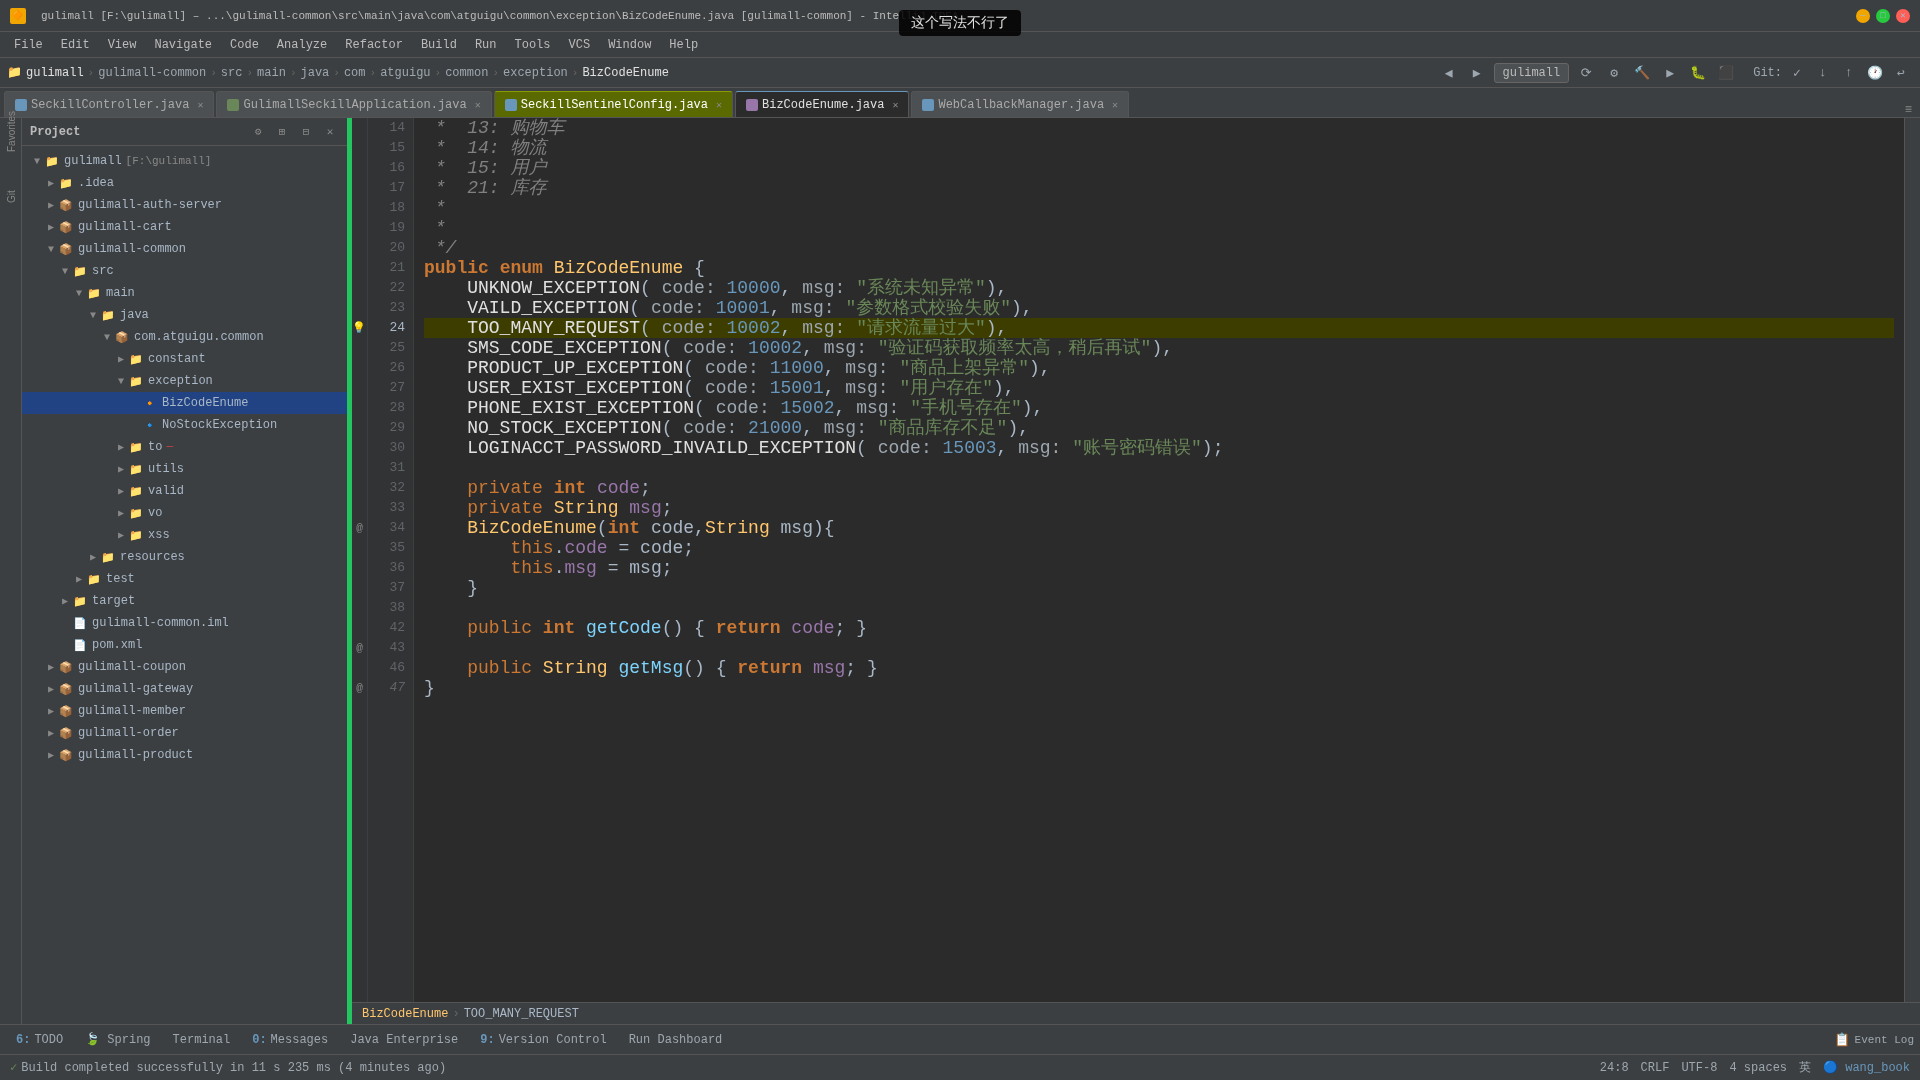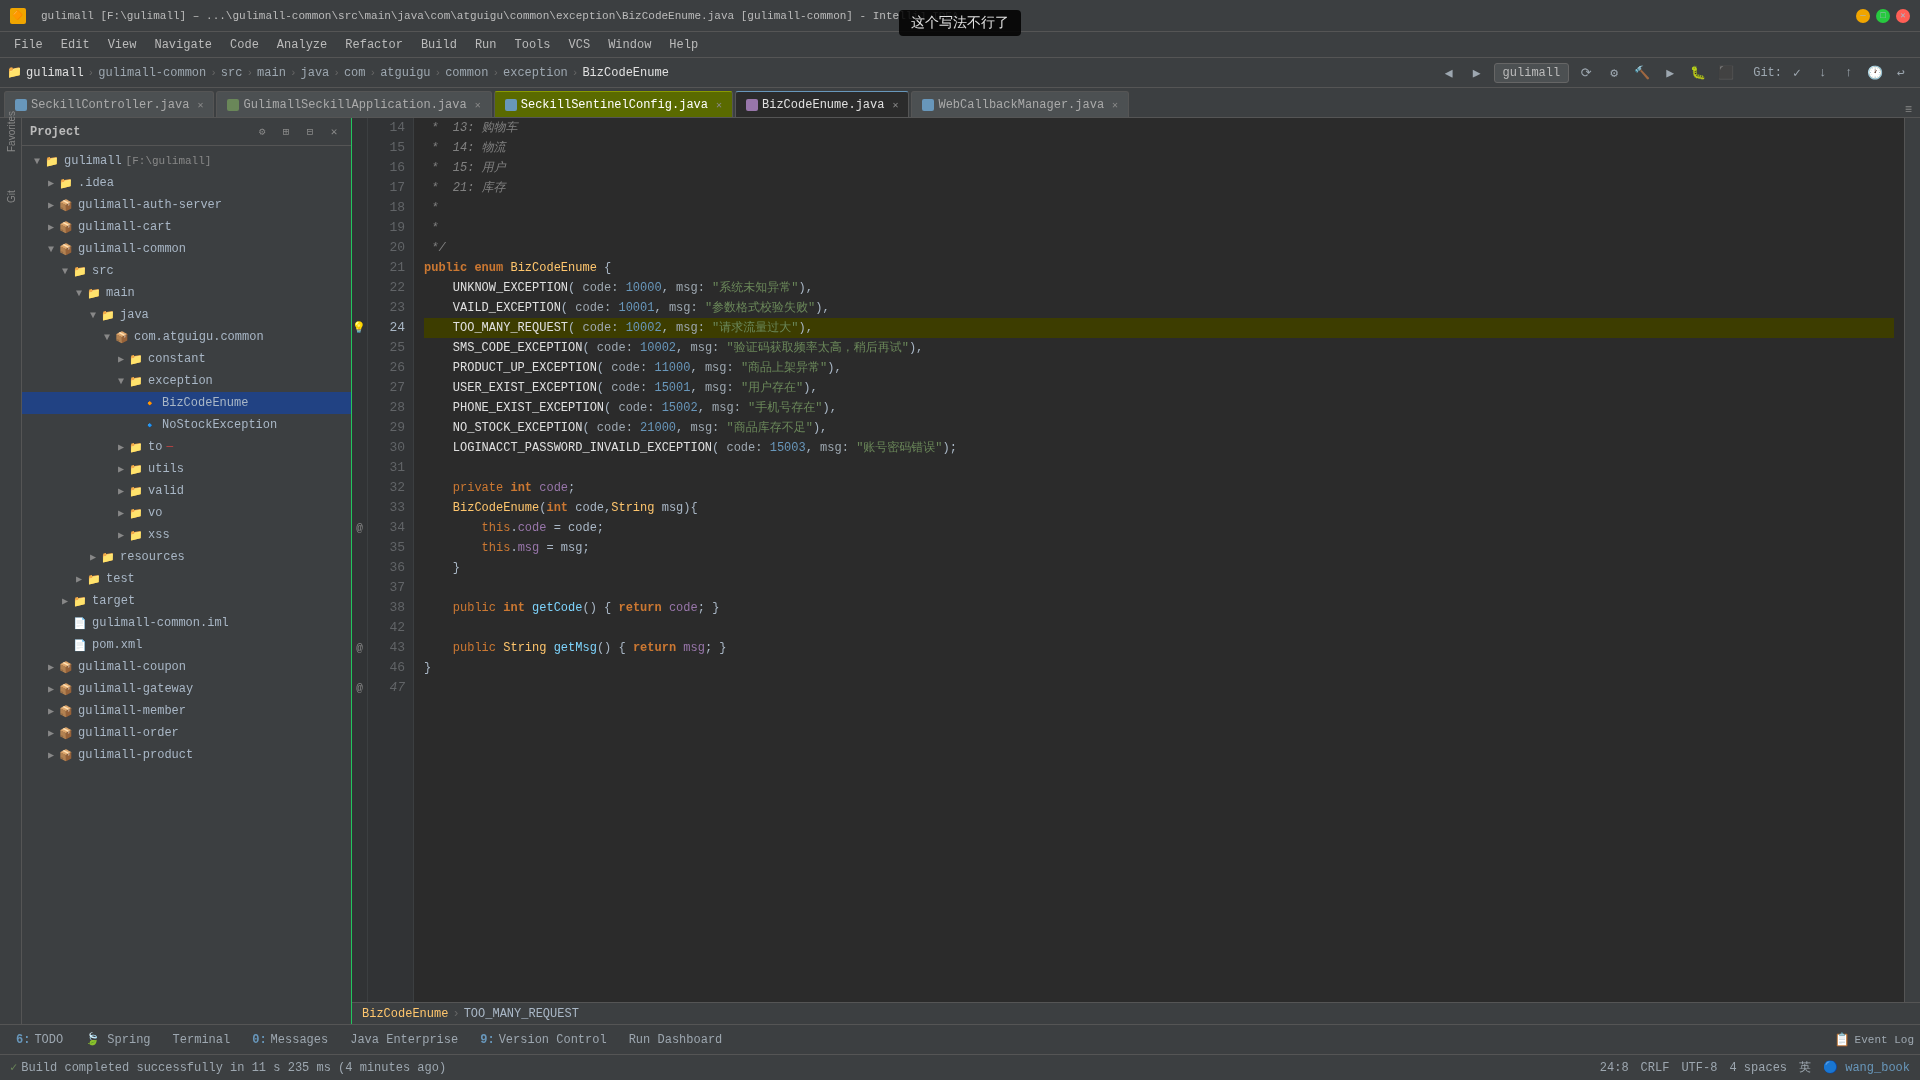--- a/index.html
+++ b/index.html
@@ -39,39 +39,39 @@
     .tab-icon-ctrl { background: #6897bb; }
     .tab-icon-app { background: #6a8759; }
     .tab-icon-cfg { background: #6897bb; }
     .tab-icon-enum { background: #ffc66d; }
     .tab-icon-wcm { background: #6897bb; }
 
     
     #main { display: flex; height: calc(1080px - 32px - 26px - 30px - 30px - 30px - 26px); }
 
     
-    #sidebar { width: 330px; min-width: 330px; background: #3c3f41; border-right: 1px solid #22c55e; display: flex; flex-direction: column; overflow: hidden; }
+    #sidebar { width: 330px; min-width: 330px; background: #3c3f41; border-right: 5px solid #22c55e; display: flex; flex-direction: column; overflow: hidden; }
     #sidebar-header { height: 28px; display: flex; align-items: center; padding: 0 8px; background: #3c3f41; border-bottom: 1px solid #555; gap: 6px; }
     #sidebar-header .header-title { font-size: 12px; color: #bbb; font-weight: bold; flex: 1; }
     #sidebar-header .header-btn { width: 18px; height: 18px; display: flex; align-items: center; justify-content: center; cursor: pointer; color: #888; font-size: 11px; border-radius: 2px; }
     #tree { flex: 1; overflow-y: auto; overflow-x: hidden; padding: 4px 0; }
     .tree-item { display: flex; align-items: center; padding: 1px 0; padding-left: 4px; cursor: pointer; height: 22px; white-space: nowrap; font-size: 12px; }
     .tree-item.selected { background: #214283; }
     .tree-item .indent { display: inline-block; }
     .tree-item .arrow { width: 14px; display: inline-flex; align-items: center; justify-content: center; color: #888; font-size: 10px; }
     .tree-item .icon { width: 16px; height: 16px; display: inline-flex; align-items: center; justify-content: center; margin-right: 4px; font-size: 11px; }
     .tree-item .name { color: #a9b7c6; }
     .ti-yellow { color: #e8a02a; }
 
     
     #editor-area { flex: 1; display: flex; flex-direction: column; background: #2b2b2b; overflow: hidden; }
     #editor-scroll { flex: 1; display: flex; overflow: hidden; }
     #line-numbers { width: 46px; background: #313335; text-align: right; padding: 0 8px 0 0; font-size: 13px; line-height: 20px; color: #616467; border-right: 1px solid #3c3f41; overflow: hidden; user-select: none; padding-top: 0; }
     #line-num-inner { padding-top: 0; }
-    #code-content { flex: 1; overflow-x: auto; overflow-y: hidden; padding: 0 10px; font-size: 12px; line-height: 20px; }
+    #code-content { flex: 1; overflow-x: auto; overflow-y: hidden; padding: 0 10px; font-size: 18px; line-height: 20px; }
     .code-line { white-space: pre; display: block; line-height: 20px; min-height: 20px; }
     .code-line.highlighted { background: #3d3d00; }
 
     
     .kw { color: #cc7832; font-weight: bold; }
     .kw2 { color: #cc7832; }
     .cn { color: #ffc66d; }
     .fn { color: #7dd3fc; }
     .str { color: #6a8759; }
     .num { color: #6897bb; }
@@ -544,20 +544,21 @@
         <div class="code-line">    <span class="lbl">PHONE_EXIST_EXCEPTION</span><span class="punc">(</span> <span style="color:#9da7b0;">code:</span> <span class="num">15002</span><span class="punc">,</span> <span style="color:#9da7b0;">msg:</span> <span class="str">"手机号存在"</span><span class="punc">),</span></div>
 
         <div class="code-line">    <span class="lbl">NO_STOCK_EXCEPTION</span><span class="punc">(</span> <span style="color:#9da7b0;">code:</span> <span class="num">21000</span><span class="punc">,</span> <span style="color:#9da7b0;">msg:</span> <span class="str">"商品库存不足"</span><span class="punc">),</span></div>
 
         <div class="code-line">    <span class="lbl">LOGINACCT_PASSWORD_INVAILD_EXCEPTION</span><span class="punc">(</span> <span style="color:#9da7b0;">code:</span> <span class="num">15003</span><span class="punc">,</span> <span style="color:#9da7b0;">msg:</span> <span class="str">"账号密码错误"</span><span class="punc">);</span></div>
 
         <div class="code-line"> </div>
 
         <div class="code-line">    <span class="kw2">private</span> <span class="kw">int</span> <span class="field">code</span><span class="punc">;</span></div>
 
+        <div class="code-line">    <span class="kw2">private</span> <span class="cn">String</span> <span class="field">msg</span><span class="punc">;</span></div>
 
         <div class="code-line">    <span class="cn">BizCodeEnume</span><span class="punc">(</span><span class="kw">int</span> <span class="param">code</span><span class="punc">,</span><span class="cn">String</span> <span class="param">msg</span><span class="punc">){</span></div>
 
         <div class="code-line">        <span class="kw2">this</span><span class="punc">.</span><span class="field">code</span> <span class="punc">=</span> <span class="param">code</span><span class="punc">;</span></div>
 
         <div class="code-line">        <span class="kw2">this</span><span class="punc">.</span><span class="field">msg</span> <span class="punc">=</span> <span class="param">msg</span><span class="punc">;</span></div>
 
         <div class="code-line">    <span class="punc">}</span></div>
 
         <div class="code-line"> </div>

